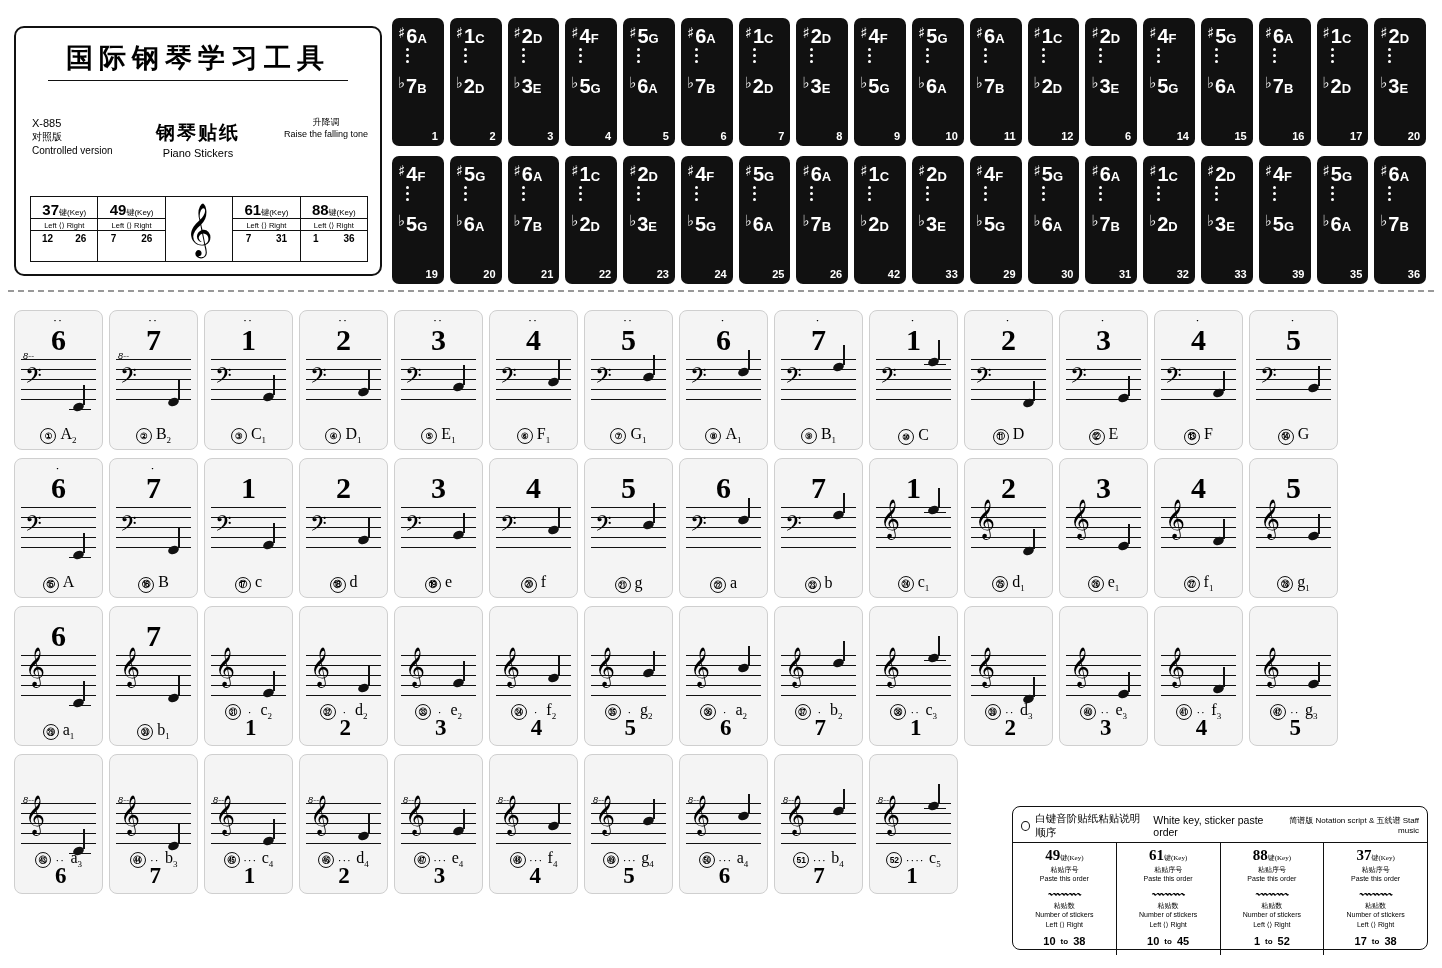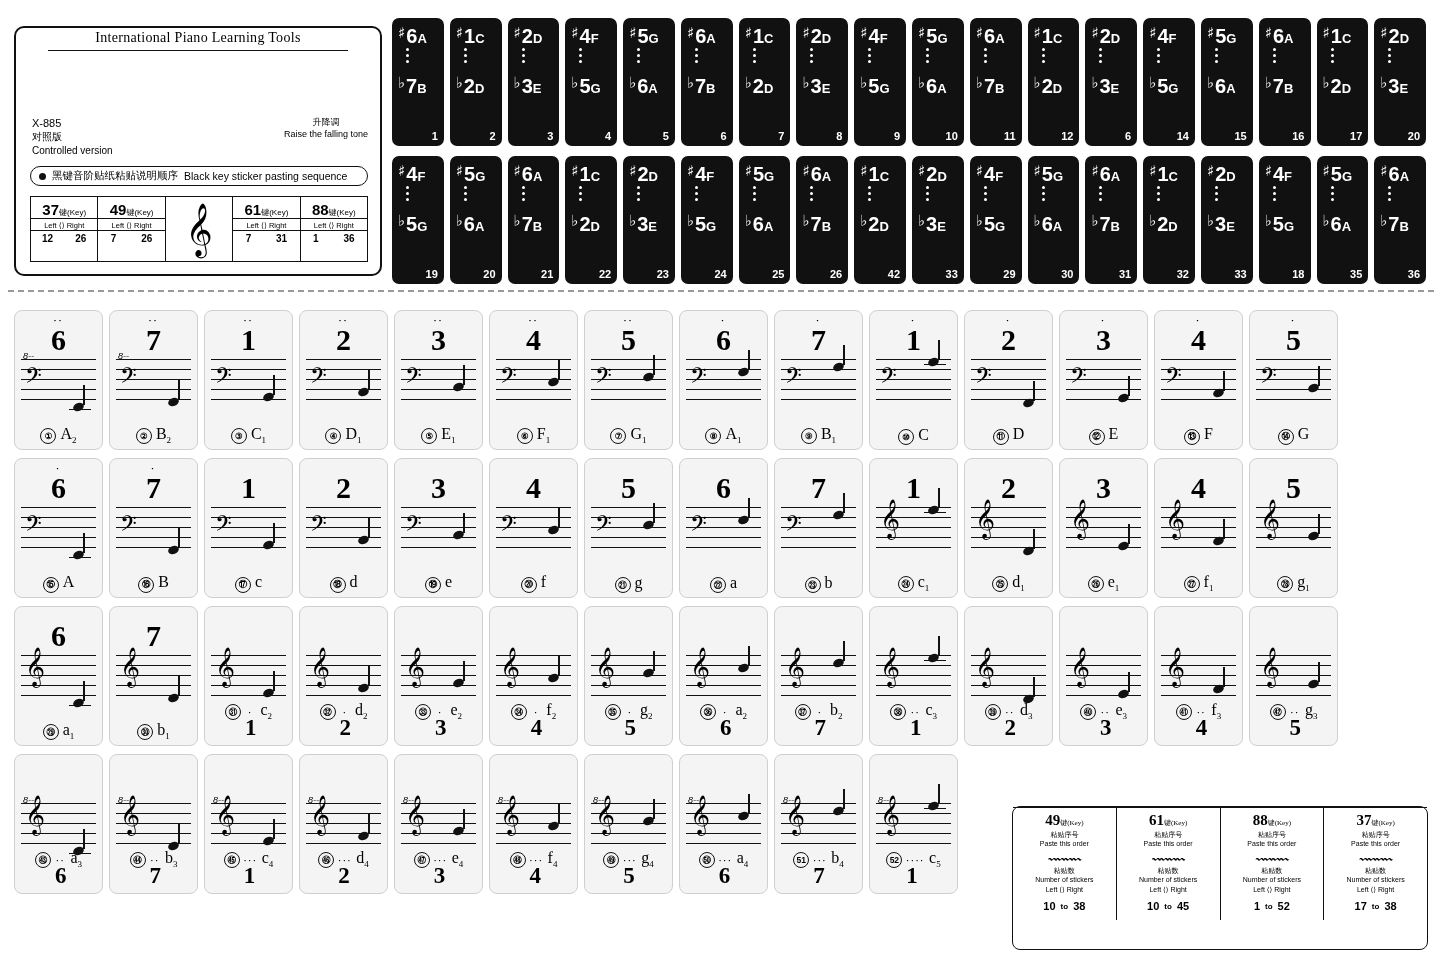--- a/index.html
+++ b/index.html
@@ -78,40 +78,39 @@
   .ocell .lr{font-size:7px;margin-top:2px;}
   .ocell .pair{font-size:11px;font-weight:bold;margin-top:6px;display:flex;align-items:center;gap:5px;}
   .ocell .pair .ar{font-size:8px;}
 </style>
 </head>
 <body>
 
 <div class="sheet">
 
   <div class="info-card">
-    <div class="info-sub">International Piano Learning Tools</div>
+    <div class="info-title">国际钢琴学习工具</div>
     <div class="info-rule"></div>
 
     <div class="info-meta">
       <div>X-885</div>
       <div class="m2">对照版</div>
       <div class="m2">Controlled version</div>
     </div>
 
+    <div class="info-center">
+      <div class="cn">钢琴贴纸</div>
+      <div class="en">Piano Stickers</div>
+    </div>
 
     <div class="info-right">
       <div>升降调</div>
       <div>Raise the falling tone</div>
     </div>
 
-    <div class="seq-bar">
-      <span class="dot"></span>
-      <span>黑键音阶贴纸粘贴说明顺序</span>
-      <span>Black key sticker pasting sequence</span>
-    </div>
 
     <div class="seq-table">
       <div class="seq-cell">
         <div class="num"><span>37</span><small>键(Key)</small></div>
         <div class="lr">Left  ⟨⟩ Right</div>
         <div class="bot">
             <span>12</span>
             <span>26</span>
           </div>
       </div>
@@ -682,21 +681,21 @@
           </div>
           <div class="vdots">
             <i></i>
             <i></i>
             <i></i>
           </div>
           <div class="bk-bot">
             <span class="acc">♭</span>
             <span class="nname">5<small>G</small></span>
           </div>
-          <div class="bk-num">18</div>
+          <div class="bk-num">39</div>
         </div>
         <div class="bkey">
           <div class="bk-top">
             <span class="acc">♯</span>
             <span class="nname">5<small>G</small></span>
           </div>
           <div class="vdots">
             <i></i>
             <i></i>
             <i></i>
@@ -1637,20 +1636,32 @@
           <div class="w-foot">
             <span class="circ">52</span>
             <span class="wbig"><span style="display:block;font-size:8px;line-height:5px;letter-spacing:2px;text-align:center">····</span>1</span>
             <span class="wlab">c<sub>5</sub></span>
           </div>
         </div>
       </div>
   </div>
 
   <div class="order-card">
+    <div class="order-head">
+      <span class="ring"></span>
+      <span>白键音阶贴纸粘贴说明顺序</span>
+      <span>White key, sticker paste order</span>
+      <span class="right">
+        <span>简谱版</span>
+        <span>Notation script</span>
+        <span>&amp;</span>
+        <span>五线谱</span>
+        <span>Staff music</span>
+      </span>
+    </div>
     <div class="order-body" id="order-body">
         <div class="ocell">
           <div class="k">49<small>键(Key)</small></div>
           <div class="cap">粘贴序号<br>Paste this order</div>
           <div class="wave">〰〰〰〰</div>
           <div class="cap">粘贴数<br>Number of stickers</div>
           <div class="lr">Left  ⟨⟩  Right</div>
           <div class="pair">
             <span>10</span>
             <span class="ar">to</span>

